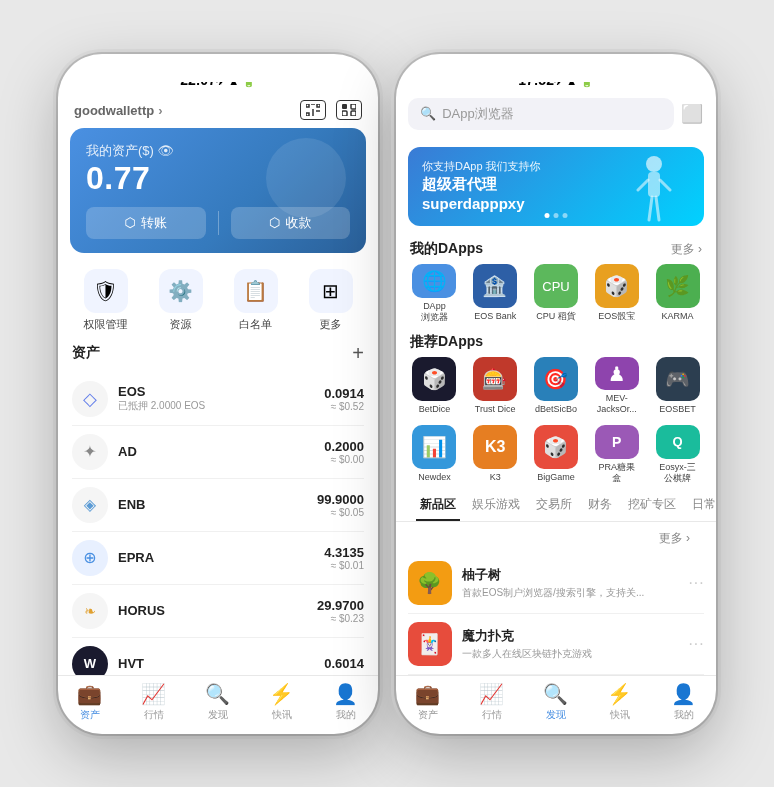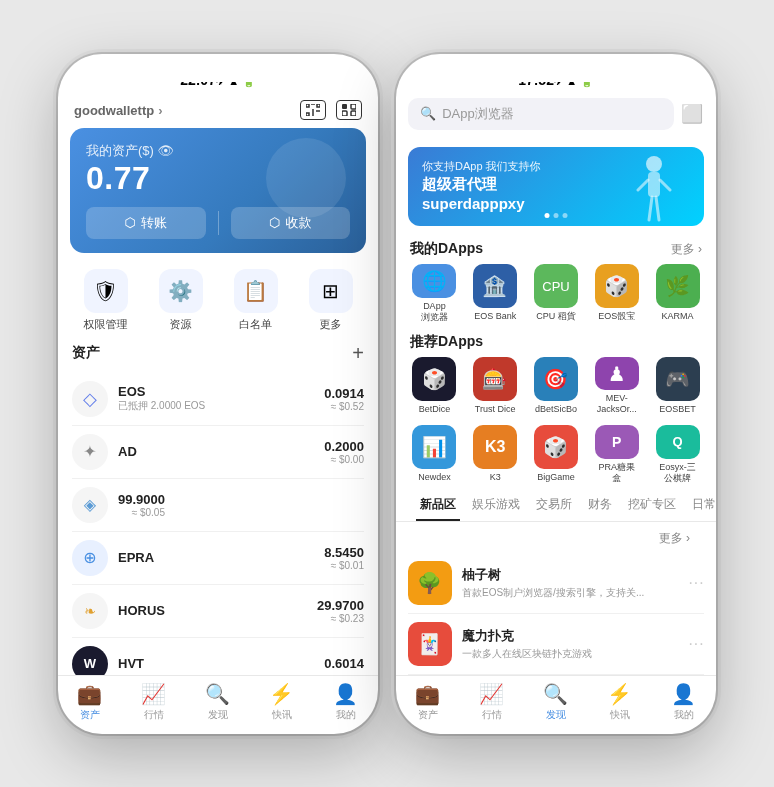--- a/index.html
+++ b/index.html
@@ -408,33 +408,36 @@
             <div class="asset-name">AD</div>
           </div>
           <div class="asset-amount">
             <div class="asset-value">0.2000</div>
             <div class="asset-usd">≈ $0.00</div>
           </div>
         </div>
 
         <div class="asset-row">
           <div class="asset-icon" style="color:#5b9bd5;font-size:16px;">◈</div>
+          <div class="asset-info">
+            <div class="asset-name">ENB</div>
+          </div>
           <div class="asset-amount">
             <div class="asset-value">99.9000</div>
             <div class="asset-usd">≈ $0.05</div>
           </div>
         </div>
 
         <div class="asset-row">
           <div class="asset-icon" style="background:#e8f0ff;color:#4a90e2;">⊕</div>
           <div class="asset-info">
             <div class="asset-name">EPRA</div>
           </div>
           <div class="asset-amount">
-            <div class="asset-value">8.5450</div>
+            <div class="asset-value">4.3135</div>
             <div class="asset-usd">≈ $0.01</div>
           </div>
         </div>
 
         <div class="asset-row">
           <div class="asset-icon" style="color:#e0a030;font-size:14px;">❧</div>
           <div class="asset-info">
             <div class="asset-name">HORUS</div>
           </div>
           <div class="asset-amount">

